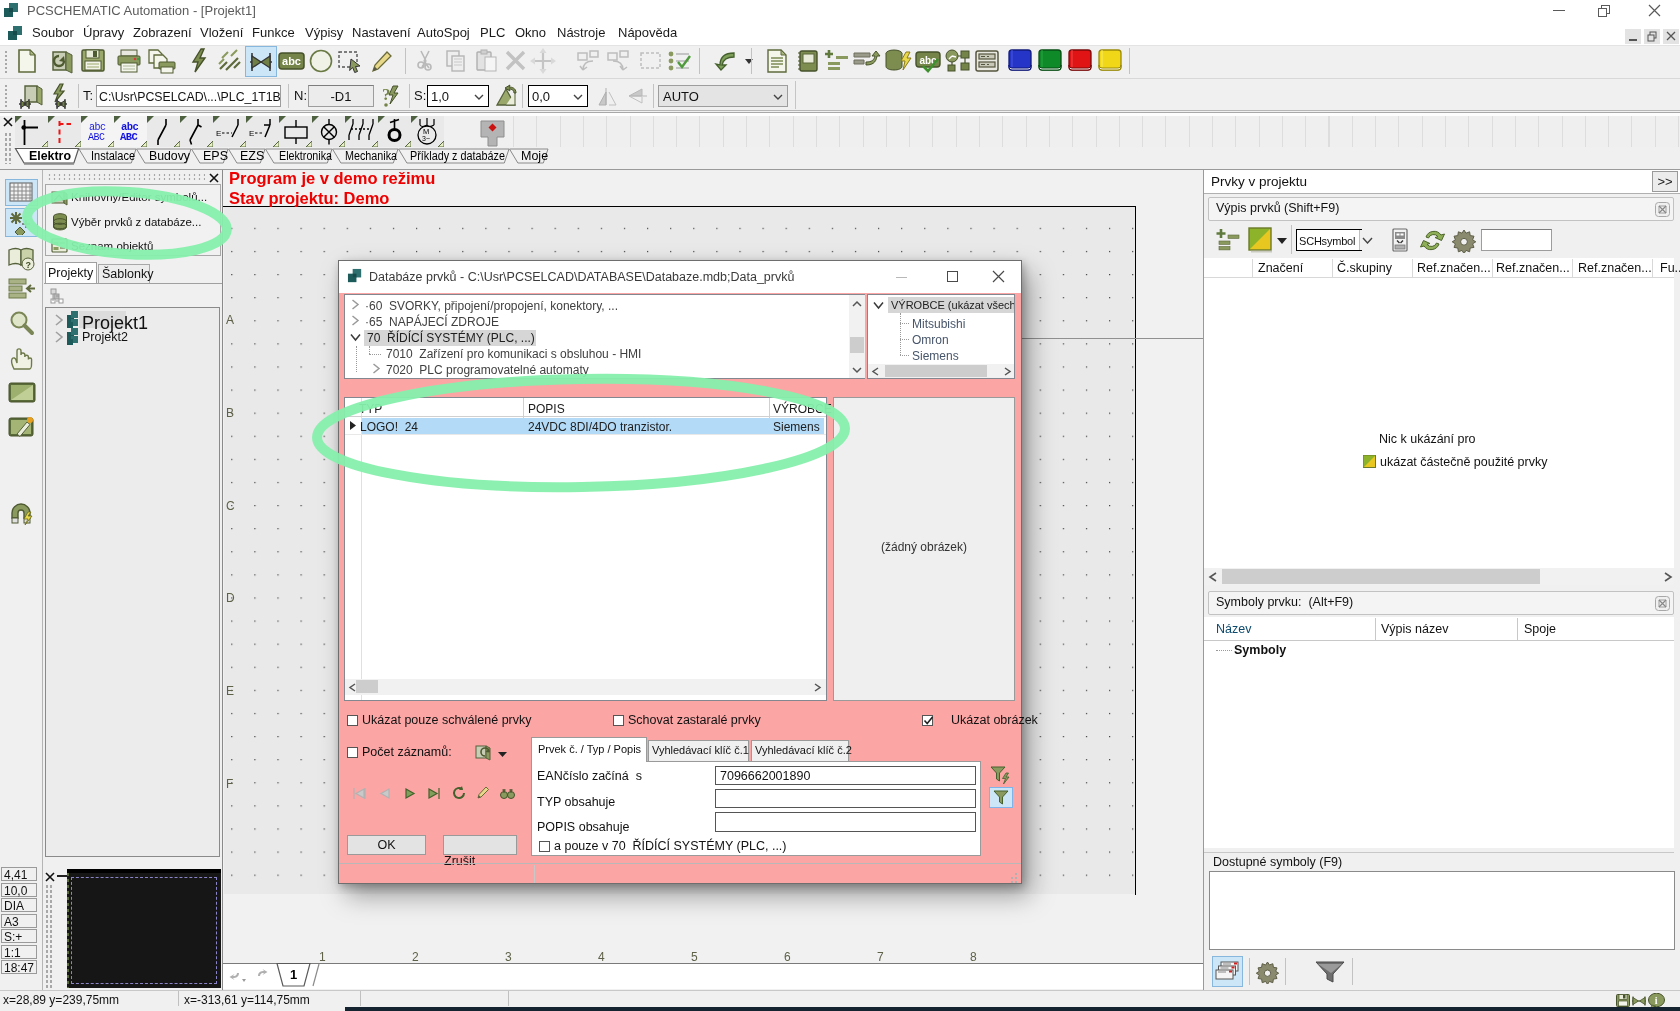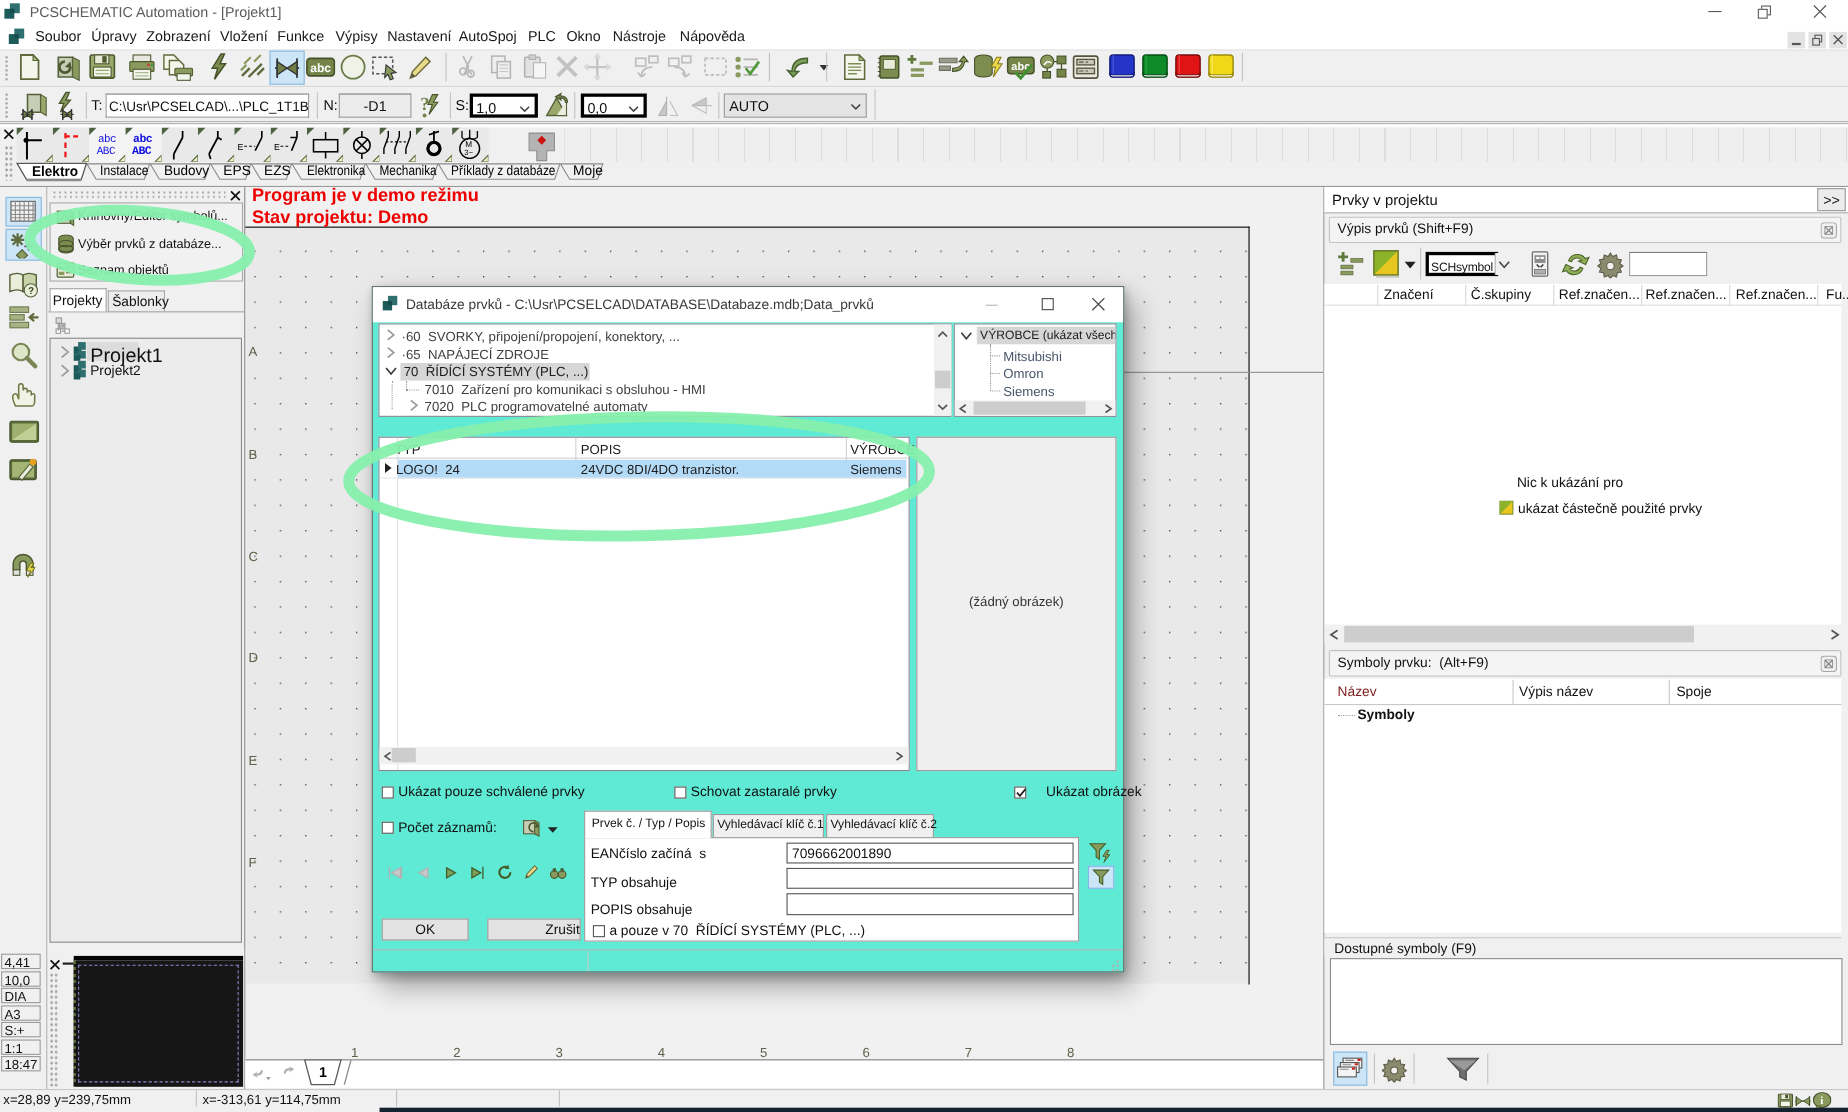--- a/index.html
+++ b/index.html
@@ -11,21 +11,21 @@
 #menubar { left:0; top:21px; width:1680px; height:24px; background:#ffffff; }
 .menuitem { position:absolute; top:25px; font-size:13px; color:#1a1a1a; }
 #tb1 { left:0; top:45px; width:1680px; height:33px; background:#f0f0f0; border-top:1px solid #e3e3e3; }
 #tb2 { left:0; top:78px; width:1680px; height:33px; background:#f0f0f0; border-top:1px solid #d8d8d8; border-bottom:1px solid #b6b6b6; }
 #symbar { left:0; top:112px; width:1680px; height:58px; background:#f0f0f0; }
 #mainarea { left:0; top:170px; width:1680px; height:820px; background:#f0f0f0; }
 .symbtn { position:absolute; top:116px; width:33px; height:31px; background:#e9e9e9; }
 #statusbar { left:0; top:990px; width:1680px; height:17px; background:#f0f0f0; border-top:1px solid #c8c8c8; }
 #navy { left:345px; top:1007px; width:1335px; height:4px; background:#15222f; }
 .sunkenfield { background:#fff; border:1px solid #9d9d9d; border-top-color:#7d7d7d; }
-.combo { background:#fff; border:3px solid #000000; }
+.combo { background:#fff; border:1px solid #000000; }
 .vline { position:absolute; width:1px; }
 .hline { position:absolute; height:1px; }
 </style>
 </head>
 <body>
 
 <div class="abs" id="titlebar"></div>
 <div class="abs" id="titletext">PCSCHEMATIC Automation - [Projekt1]</div>
 <svg class="abs" style="left:3px;top:2px" width="18" height="18" viewBox="0 0 18 18">
     <rect x="1" y="6" width="9" height="9" fill="#1d5a5a"></rect>
@@ -711,21 +711,21 @@
   </svg>
 
 <div class="abs" style="left:1208px;top:591px;width:466px;height:24px;background:#f4f4f4;border:1px solid #c2c2c2;border-radius:2px"></div>
 <div class="abs" style="left:1216px;top:595px;font-size:12.5px;color:#111">Symboly prvku:&nbsp; (Alt+F9)</div>
 <svg class="abs" style="left:1655px;top:596px" width="15" height="15">
     <rect x="0.5" y="0.5" width="14" height="14" rx="3" fill="#f0f0f0" stroke="#a8a8a8"></rect>
     <path d="M4 4 L11 11 M11 4 L4 11" stroke="#888" stroke-width="1.2"></path>
     <path d="M4 4 h7 v7 h-7z" fill="none" stroke="#888" stroke-width="0.8"></path>
   </svg>
 <div class="abs" style="left:1204px;top:617px;width:470px;height:231px;background:#fff"></div>
-<div class="abs" style="left:1216px;top:622px;font-size:12.5px;color:#7f1d1d">Název</div>
+<div class="abs" style="left:1216px;top:622px;font-size:12.5px;color:#0c4a6e">Název</div>
 <div class="abs" style="left:1381px;top:622px;font-size:12.5px;color:#111">Výpis název</div>
 <div class="abs" style="left:1524px;top:622px;font-size:12.5px;color:#111">Spoje</div>
 <div class="abs hline" style="left:1204px;top:640px;width:470px;background:#c8c8c8"></div>
 <div class="abs vline" style="left:1375px;top:618px;height:22px;background:#c8c8c8"></div>
 <div class="abs vline" style="left:1517px;top:618px;height:22px;background:#c8c8c8"></div>
 <div class="abs" style="left:1216px;top:650px;width:16px;height:1px;border-top:1px dotted #999"></div>
 <div class="abs" style="left:1234px;top:643px;font-size:12.5px;font-weight:bold;color:#111">Symboly</div>
 
 <div class="abs" style="left:1204px;top:852px;width:470px;height:18px;background:#f0f0f0;border-top:1px solid #c8c8c8"></div>
 <div class="abs" style="left:1213px;top:855px;font-size:12.5px;color:#111">Dostupné symboly (F9)</div>
@@ -788,21 +788,21 @@
     <path d="M1 6 h14 M2 1.5 v9 M14 1.5 v9" stroke="#46522a" stroke-width="1.2"></path>
     <path d="M2 2.5 L7.5 6 L2 9.5z M14 2.5 L8.5 6 L14 9.5z" fill="#8a9a5e" stroke="#46522a" stroke-width="0.8"></path>
   </svg>
 <svg class="abs" style="left:1648px;top:993px" width="17" height="16">
     <ellipse cx="8.5" cy="7" rx="8" ry="6.8" fill="#8a9a5e" stroke="#46522a"></ellipse>
     <path d="M4 12 l-1.5 3.5 5 -2.5z" fill="#8a9a5e" stroke="#46522a" stroke-width="0.6"></path>
     <text x="6.7" y="11" font-size="10" font-weight="bold" fill="#fff" font-family="Liberation Serif">i</text>
   </svg>
 <div class="abs" id="navy"></div>
 
-<div class="abs" id="dialog" style="left:338px;top:260px;width:684px;height:624px;background:#5eead4;border:1px solid #6e6e6e;box-shadow:8px 12px 24px rgba(0,0,0,0.35), 2px 3px 8px rgba(0,0,0,0.25)">
+<div class="abs" id="dialog" style="left:338px;top:260px;width:684px;height:624px;background:#fca5a5;border:1px solid #6e6e6e;box-shadow:8px 12px 24px rgba(0,0,0,0.35), 2px 3px 8px rgba(0,0,0,0.25)">
 <div class="abs" style="left:0;top:0;width:682px;height:32px;background:#fff"></div>
 <svg class="abs" style="left:8px;top:7px" width="17" height="17" viewBox="0 0 18 18">
       <rect x="1" y="6" width="9" height="9" fill="#1d5a5a"></rect>
       <rect x="6" y="1" width="9" height="9" fill="#2e6f6f"></rect>
       <rect x="6" y="6" width="4" height="4" fill="#174b4b"></rect>
     </svg>
 <div class="abs" style="left:30px;top:9px;font-size:12.5px;color:#3a3a3a">Databáze prvků - C:\Usr\PCSELCAD\DATABASE\Databaze.mdb;Data_prvků</div>
 <div class="abs" style="left:557px;top:16px;width:11px;height:1px;background:#b8b8b8"></div>
 <div class="abs" style="left:608px;top:10px;width:11px;height:11px;border:1.2px solid #4a4a4a"></div>
 <svg class="abs" style="left:653px;top:9px" width="13" height="13">
@@ -962,21 +962,21 @@
 <svg class="abs" style="left:650px;top:504px" width="22" height="20">
       <path d="M2 2 h14 L10.5 8 v8 l-3 -2 v-6z" fill="#8a9a5e" stroke="#44602c"></path>
       <path d="M17 8 l-3.5 5.5 h3 l-2 5.5 5.5 -7 h-3 l2.5 -4z" fill="#8a9a5e" stroke="#44602c" stroke-width="0.8"></path>
     </svg>
 <div class="abs" style="left:650px;top:526px;width:24px;height:21px;background:#cde6f7;border:1px solid #7eb4ea"></div>
 <svg class="abs" style="left:654px;top:529px" width="16" height="15">
       <path d="M1 1 h14 L9.5 7 v7 l-3 -2 v-5z" fill="#8a9a5e" stroke="#44602c"></path>
     </svg>
 
 <div class="abs" style="left:8px;top:574px;width:79px;height:20px;background:#e3e3e3;border:1px solid #9a9a9a;text-align:center;font-size:12.5px;color:#111;padding-top:2px">OK</div>
-<div class="abs" style="left:104px;top:574px;width:85px;height:20px;background:#e3e3e3;border:1px solid #9a9a9a;text-align:right;font-size:12.5px;color:#111;padding-top:2px">Zrušit</div>
+<div class="abs" style="left:104px;top:574px;width:74px;height:20px;background:#e3e3e3;border:1px solid #9a9a9a;text-align:left;font-size:12.5px;color:#111;padding-top:18px">Zrušit</div>
 
 <div class="abs hline" style="left:0;top:602px;width:682px;background:#b8b8b8"></div>
 <div class="abs vline" style="left:195px;top:604px;height:18px;background:#c8c8c8"></div>
 <svg class="abs" style="left:670px;top:612px" width="10" height="10">
       <g fill="#b0b0b0">
         <rect x="6" y="0" width="2" height="2"></rect>
         <rect x="6" y="4" width="2" height="2"></rect>
         <rect x="6" y="8" width="2" height="2"></rect>
         <rect x="2" y="4" width="2" height="2"></rect>
         <rect x="2" y="8" width="2" height="2"></rect>

